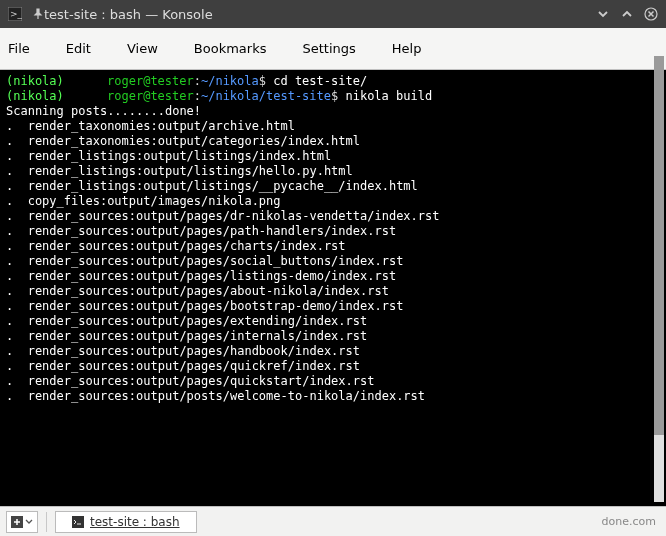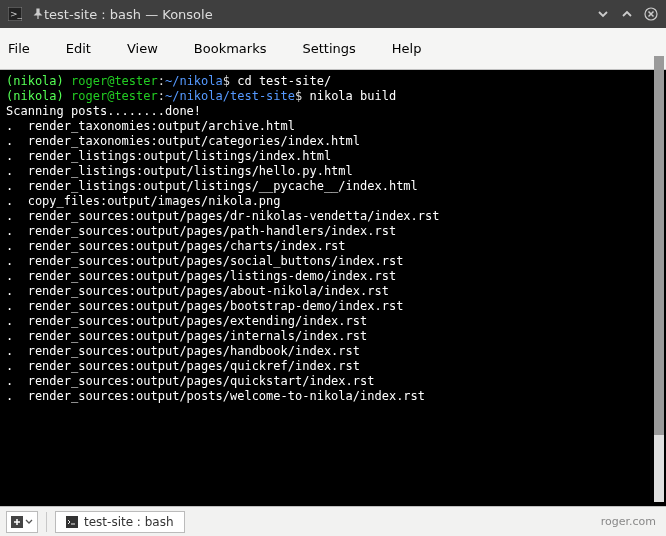--- a/index.html
+++ b/index.html
@@ -29,21 +29,21 @@
 .menubar .menu-item { cursor: default; }
 
 .terminal {
   flex: 1; background: #000; color: #fff;
   font-family: "DejaVu Sans Mono", monospace;
   font-size: 12px; line-height: 15px;
   padding: 4px 6px; overflow: hidden;
 }
 .terminal .line { white-space: pre; }
 .env { color: #55ff55; }
-.user { color: #22cc22; }
+.user { color: #22cc22; margin-left: 36px; }
 .path { color: #5599ff; }
 .dollar { color: #ddd; }
 .cmd { color: #fff; }
 
 .scrollbar {
   position: absolute; right: 2px; top: 56px; bottom: 34px;
   width: 10px; display: flex; flex-direction: column;
   background: #e0e0e0;
 }
 .scrollbar .thumb {
@@ -59,22 +59,22 @@
 .status-btn {
   border: 1px solid #bbb; background: #fff;
   padding: 2px 4px; display: flex; align-items: center; gap: 2px;
   height: 22px;
 }
 .status-sep {
   width: 1px; height: 20px; background: #c8c8c8;
 }
 .tab {
   border: 1px solid #bbb; background: #fff;
-  padding: 2px 10px; height: 22px;
-  display: flex; align-items: center; gap: 6px;
+  padding: 2px 16px; height: 22px;
+  display: flex; align-items: center; gap: 6px; text-decoration: underline;
 }
 .tab .tab-icon svg { display: block; }
 
 .watermark {
   position: absolute; right: 10px; bottom: 8px;
   font-size: 11px; color: #888;
 }
 </style>
 </head>
 <body>
@@ -169,13 +169,13 @@
     <span class="tab-icon">
       <svg width="12" height="12" viewBox="0 0 12 12">
           <rect x="0" y="0" width="12" height="12" fill="#333"></rect>
           <path d="M2 4 L4 6 L2 8 M5 8 H9" stroke="#eee" stroke-width="1" fill="none"></path>
         </svg>
     </span>
     <span>test-site : bash</span>
   </div>
 </div>
 
-<div class="watermark">roger.com</div>
+<div class="watermark">done.com</div>
 
 </body></html>

